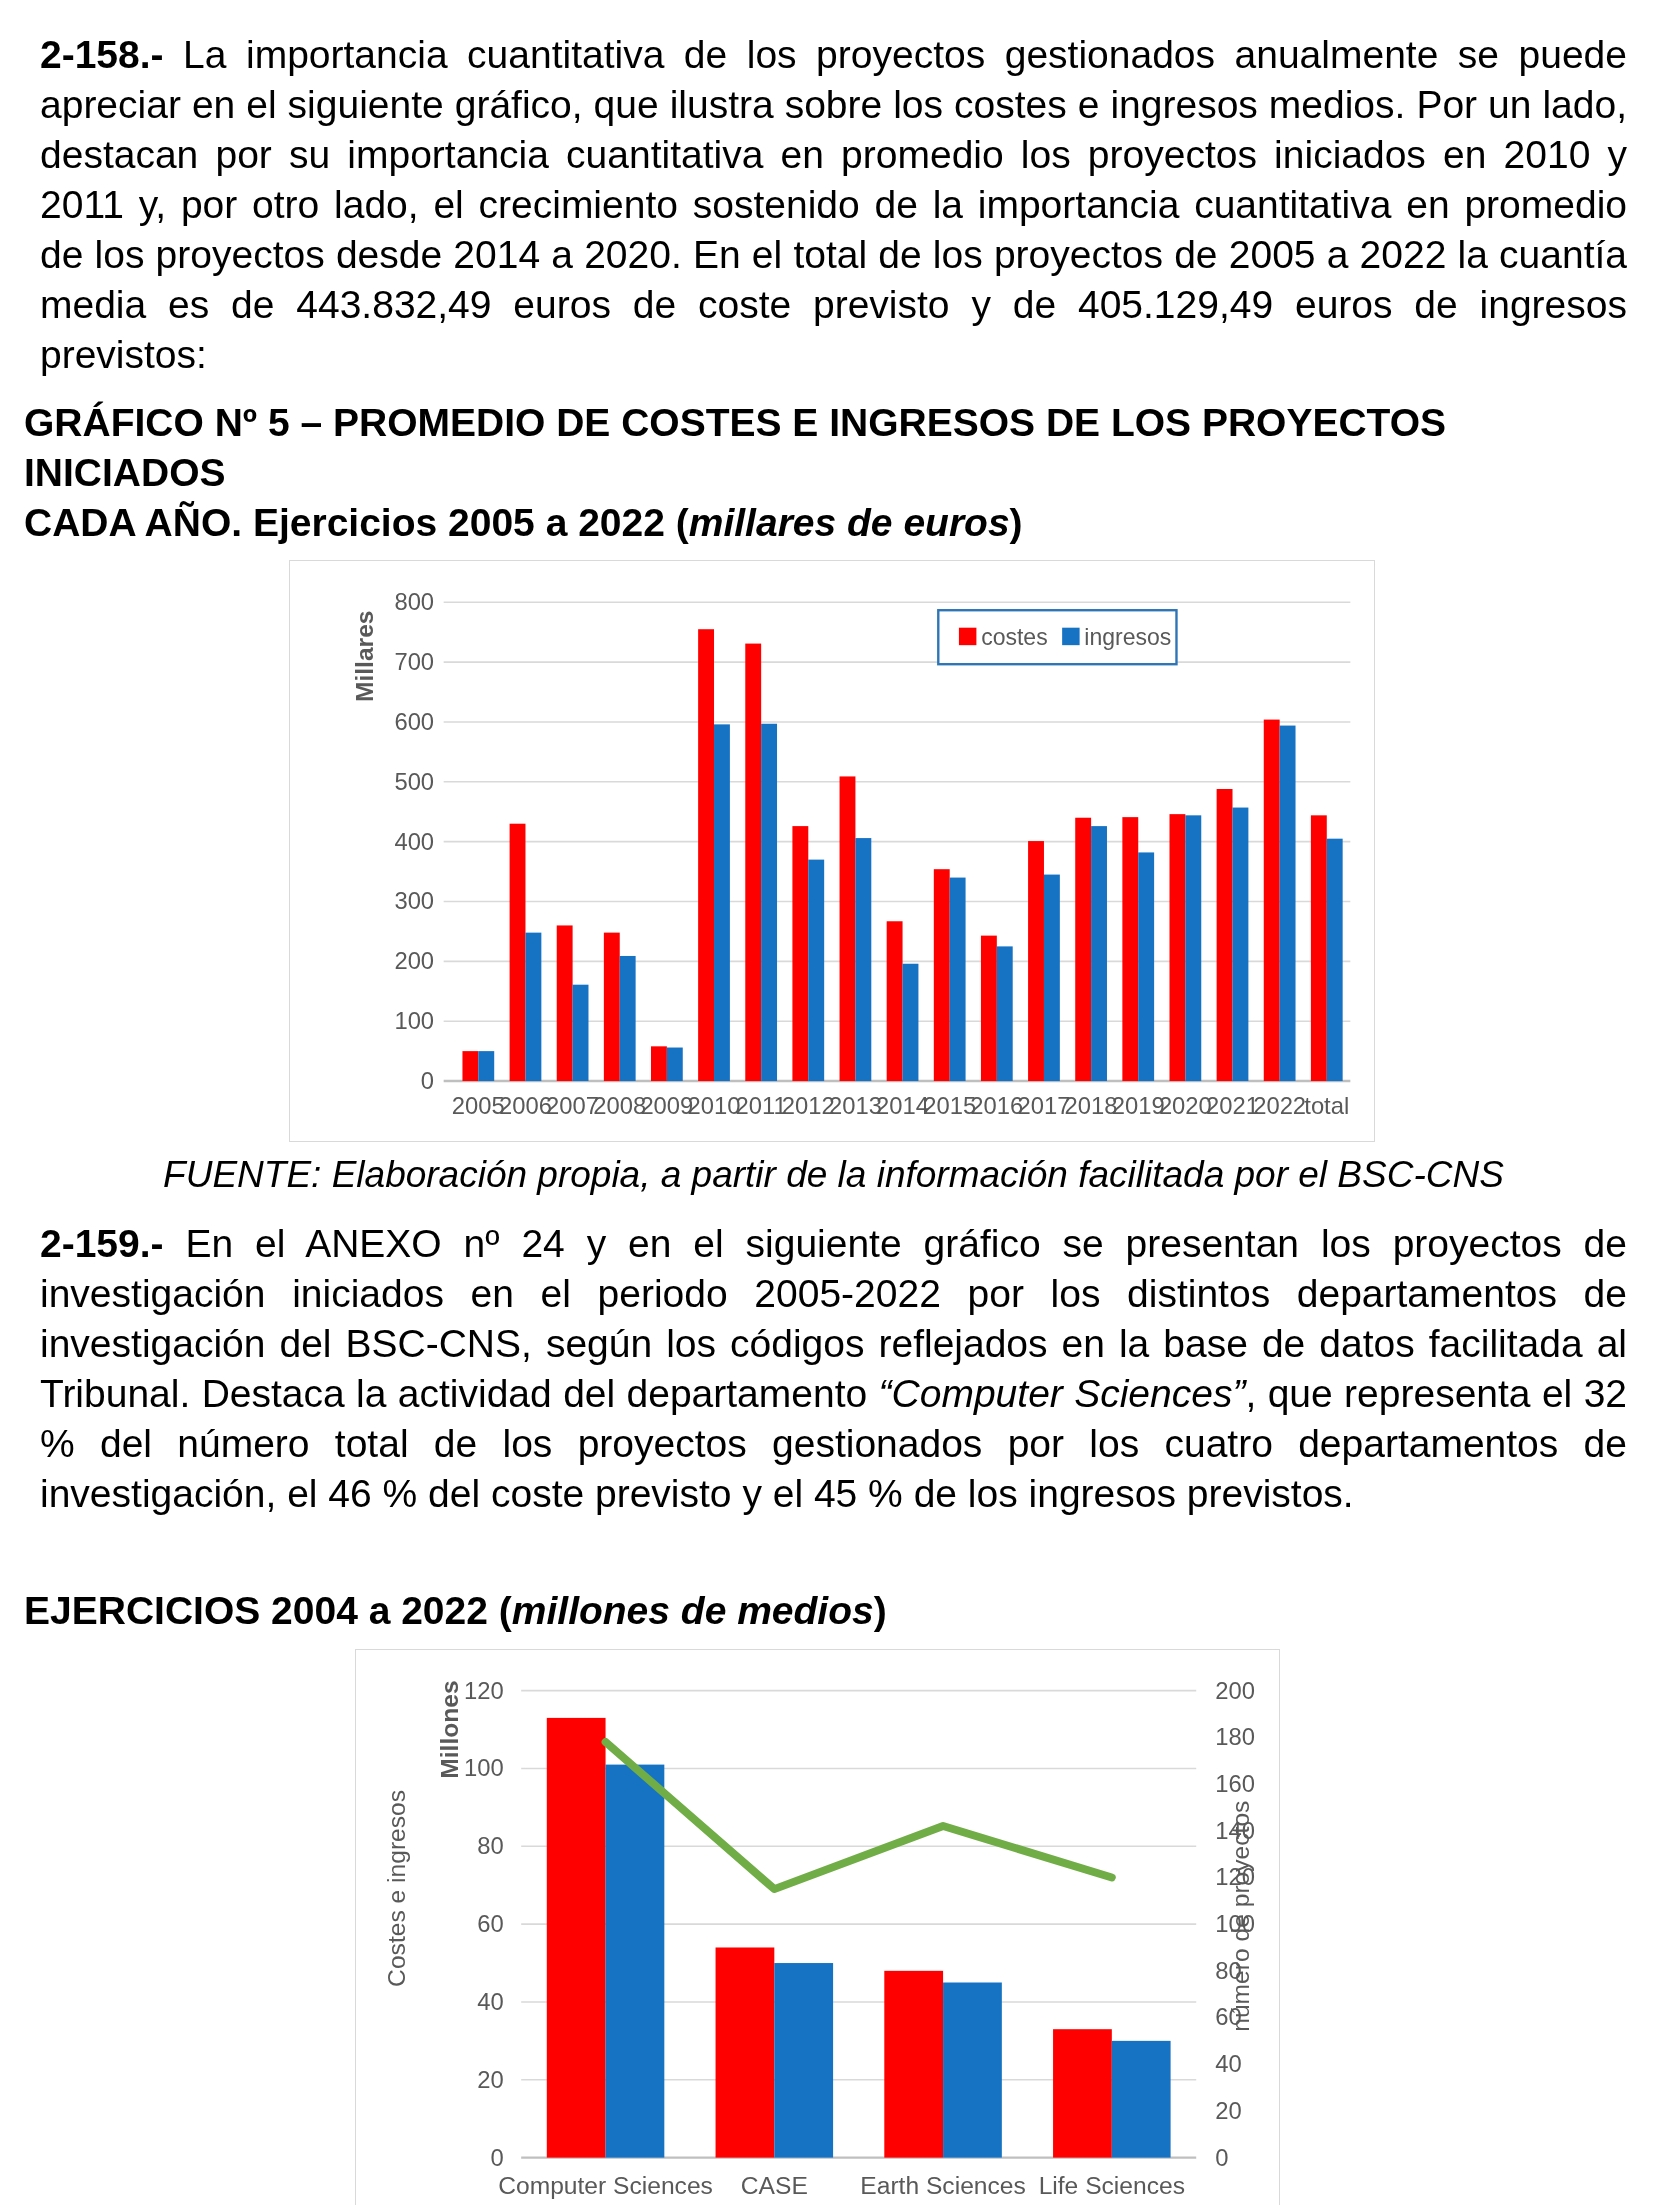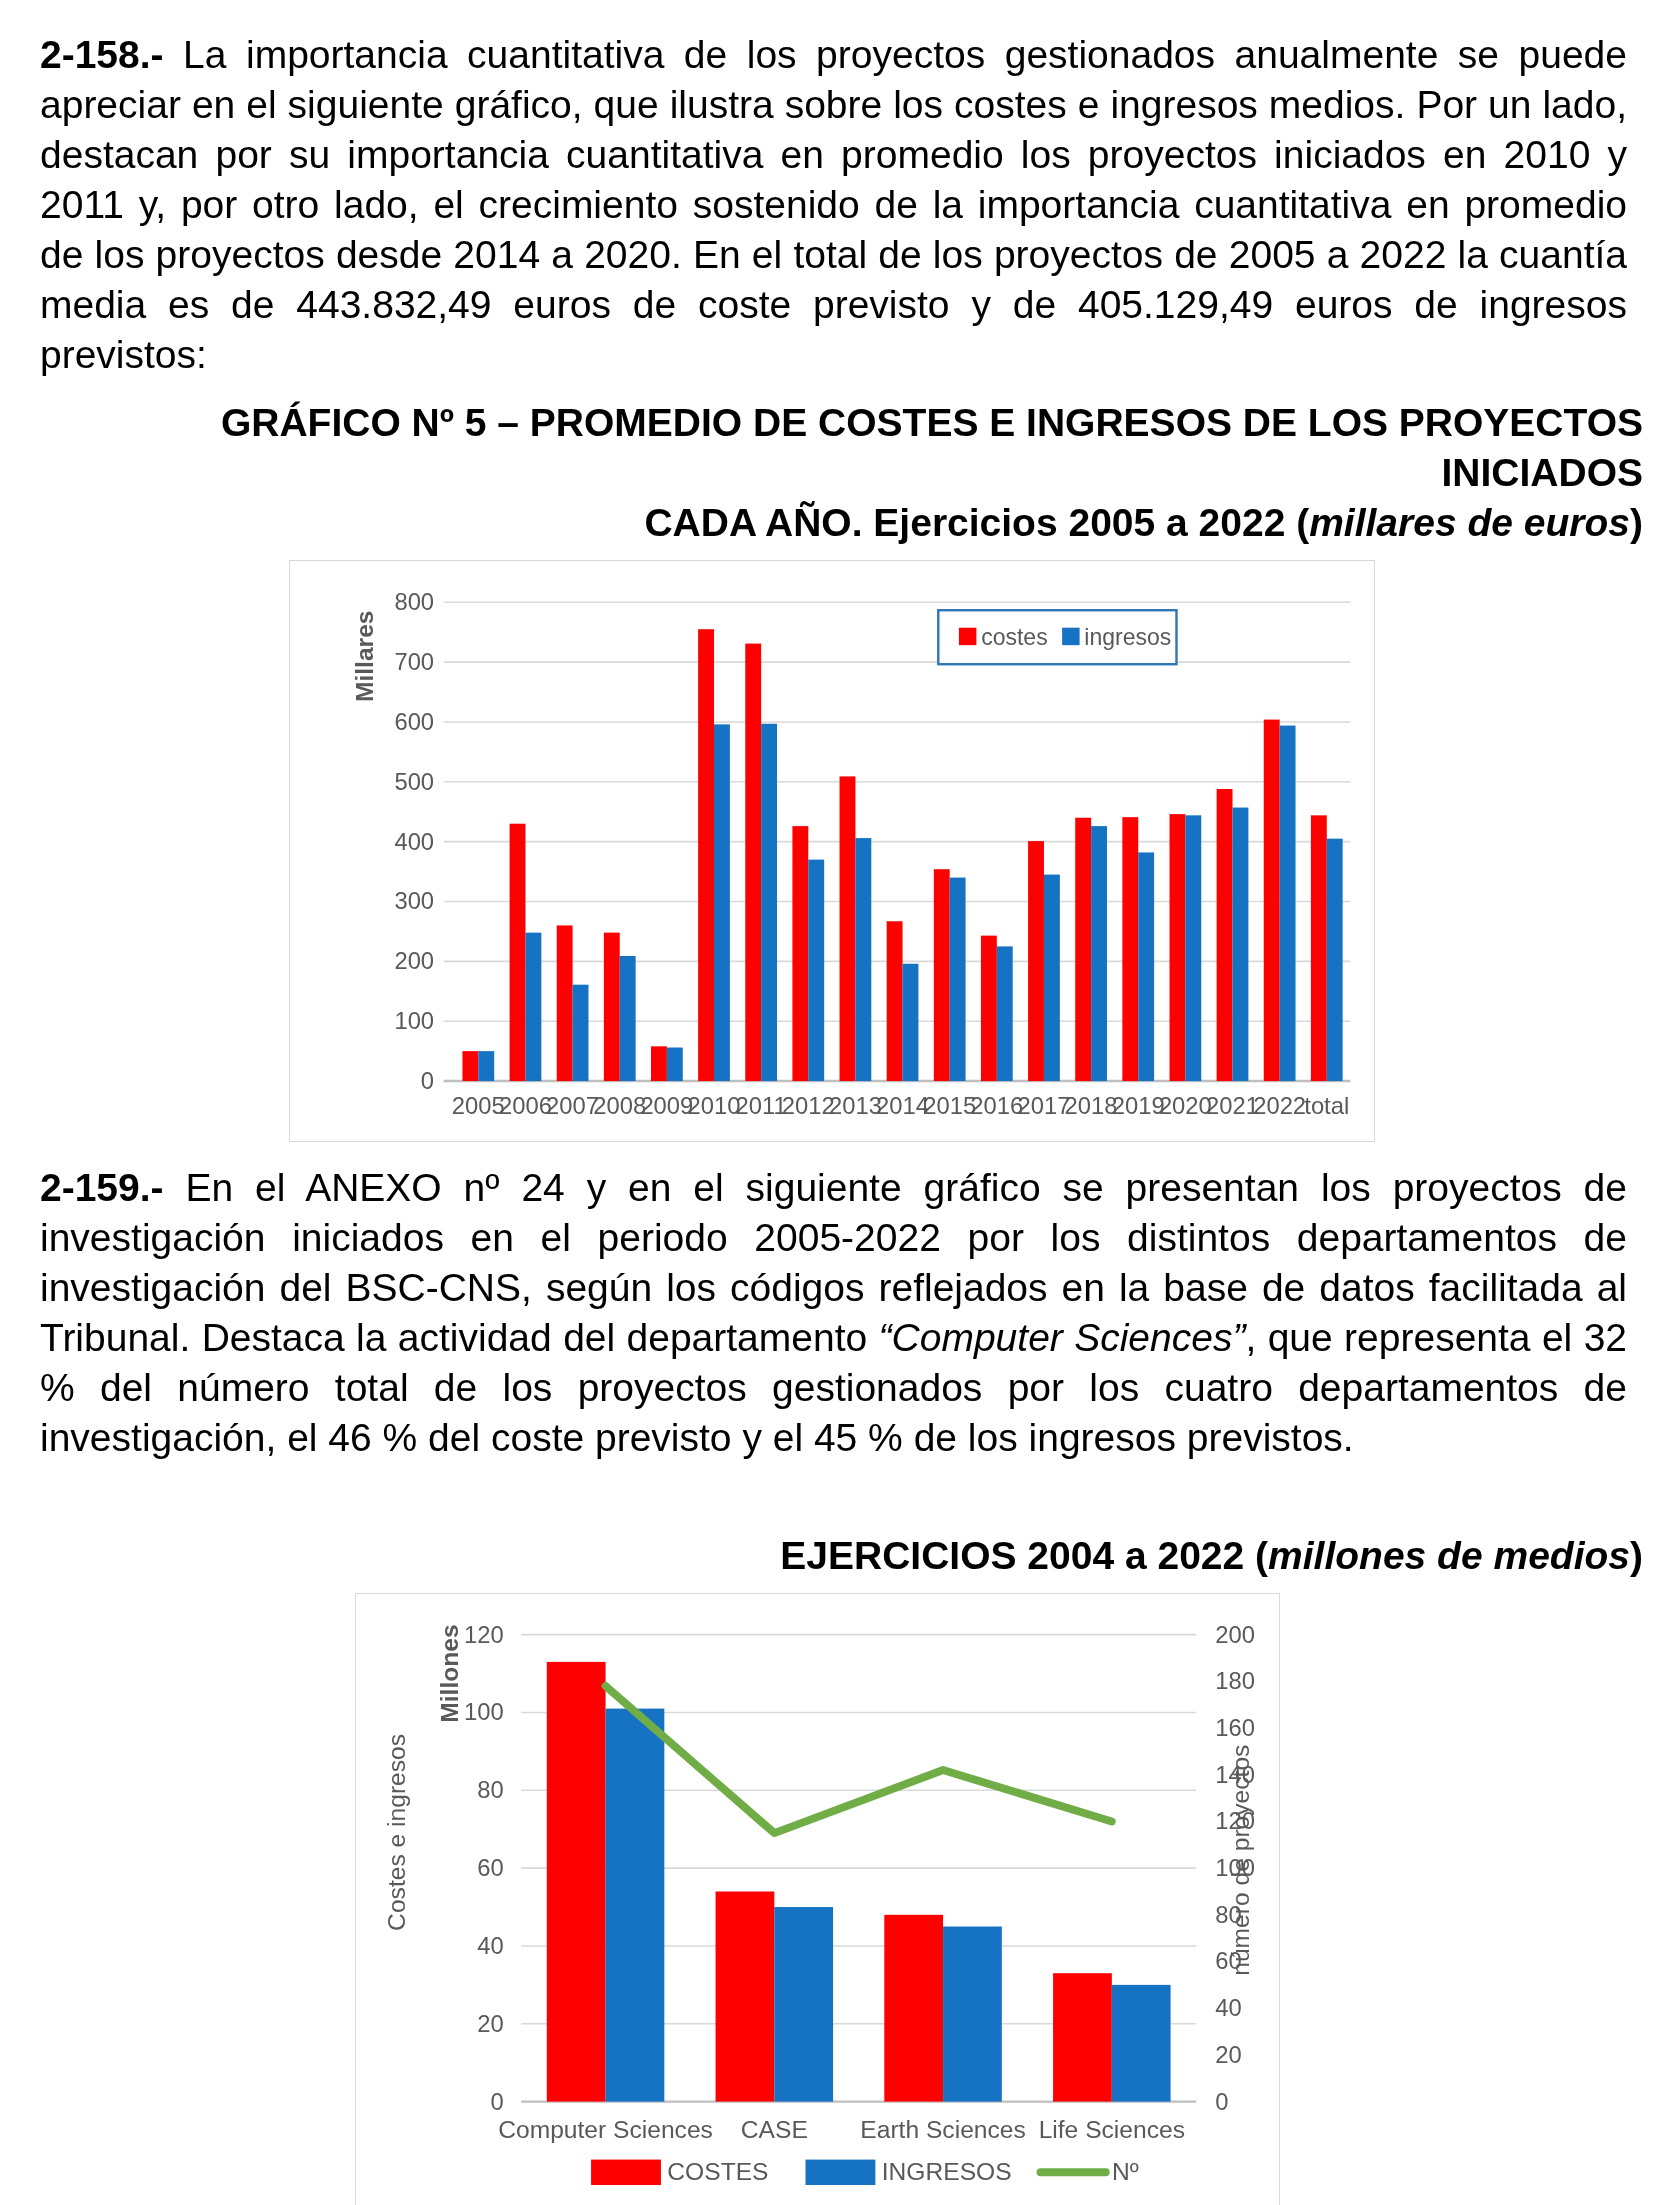--- a/index.html
+++ b/index.html
@@ -8,21 +8,21 @@
     font-family:"Liberation Sans",sans-serif;color:#000;
     position:relative;
   }
   .page{padding:14.3px 24px 0 24px;}
   .para{
     font-size:39px;line-height:50px;text-align:justify;margin:16px;
   }
   .para b{font-weight:bold;}
   .para .ital{font-style:italic;}
   .chart-title{
-    font-size:39px;line-height:50px;font-weight:bold;text-align:right;
+    font-size:39px;line-height:50px;font-weight:bold;text-align:left;
     margin:17.5px 0 12.7px 0;
   }
   .chart-title .ital{font-style:italic;}
   #para-159{margin-top:20.7px;}
   .chart-box{
     margin:0;background:#fff;border:1.6px solid #d9d9d9;box-sizing:border-box;
   }
   #chart1-box{width:1086px;height:582px;margin-left:265px;}
   #chart2-box{width:925px;height:614px;margin-left:331px;margin-top:1.6px;}
   .fuente{
@@ -131,20 +131,21 @@
         <g>
           <rect x="816" y="62" width="300" height="68" fill="#fff" stroke="#2E75B6" stroke-width="3"></rect>
           <rect x="842" y="84" width="22" height="22" fill="#FF0000"></rect>
           <text x="870" y="106" font-size="29" fill="#595959">costes</text>
           <rect x="972" y="84" width="22" height="22" fill="#1673C4"></rect>
           <text x="1000" y="106" font-size="29" fill="#595959">ingresos</text>
         </g>
       </svg>
   </figure>
 
+  <p class="fuente">FUENTE: Elaboración propia, a partir de la información facilitada por el BSC-CNS</p>
 
   <p class="para" id="para-159"><b>2-159.-</b> <span>En el ANEXO nº 24 y en el siguiente gráfico se presentan los proyectos de investigación iniciados en el periodo 2005-2022 por los distintos departamentos de investigación del BSC-CNS, según los códigos reflejados en la base de datos facilitada al Tribunal. Destaca la actividad del departamento </span><span class="ital">“Computer Sciences”</span><span>, que representa el 32 % del número total de los proyectos gestionados por los cuatro departamentos de investigación, el 46 % del coste previsto y el 45 % de los ingresos previstos.</span></p>
 
   <h2 class="chart-title"><br>
     <span><span>EJERCICIOS 2004 a 2022 (</span><span class="ital">millones de medios</span><span>)</span></span>
   </h2>
 
   <figure class="chart-box" id="chart2-box">
     <svg id="chart2-svg" width="922" height="611" viewBox="0 0 1161 769">
         <g>

